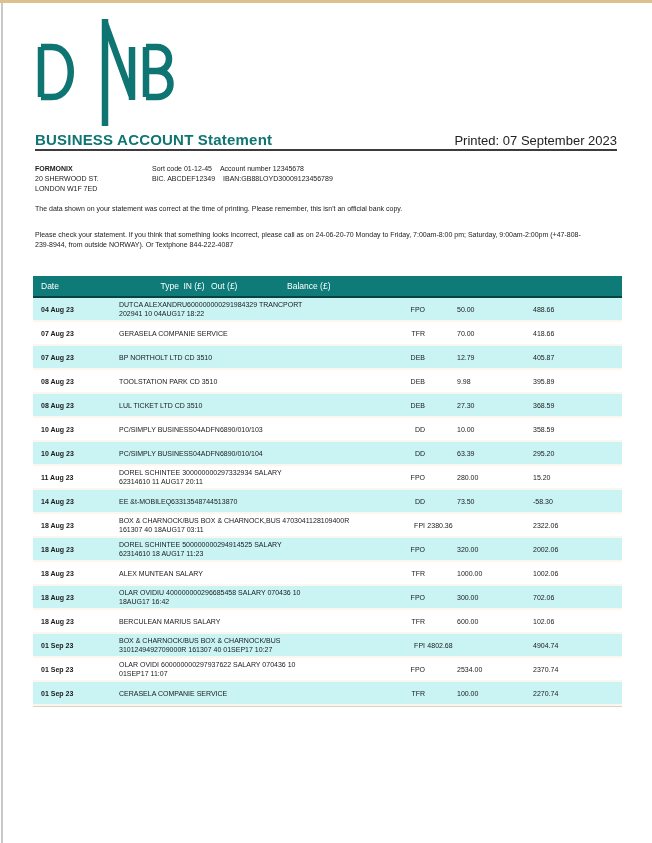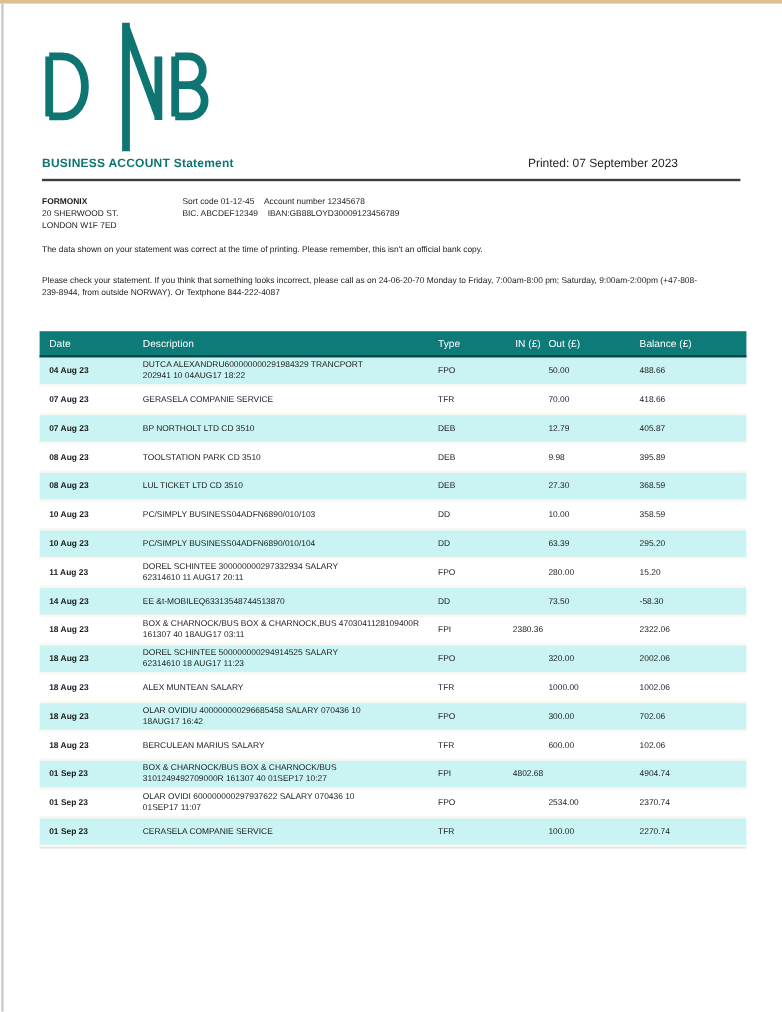--- a/index.html
+++ b/index.html
@@ -7,22 +7,22 @@
   body {
     font-family:"Liberation Sans","DejaVu Sans",sans-serif;
     background:#ffffff; color:#1a1a1a; position:relative; overflow:hidden;
   }
   .top-strip { position:absolute; top:0; left:0; width:652px; height:3px; background:#dcc08f; }
   .left-edge { position:absolute; top:3px; left:1px; width:2px; bottom:0; background:#c9c9c9; }
 
   .logo { position:absolute; left:33px; top:13px; }
 
   .title-row { position:absolute; left:35px; top:131px; width:582px; display:flex; justify-content:space-between; align-items:baseline; }
-  .statement-title { color:#0f7572; font-size:10px; font-weight:bold; letter-spacing:0.2px; }
-  .printed { font-size:10px; color:#222; margin-right:52px; }
+  .statement-title { color:#0f7572; font-size:15px; font-weight:bold; letter-spacing:0.2px; }
+  .printed { font-size:13px; color:#222; }
 
   .rule { position:absolute; left:35px; top:149px; width:582px; height:2px; background:#3c3c3c; }
 
   .account-info { position:absolute; left:35px; top:164px; display:flex; font-size:7px; line-height:10px; }
   .holder-block { width:117px; }
   .holder-name { font-weight:bold; }
   .bank-ids span { margin-right:8px; }
 
   .notice-1 { position:absolute; left:35px; top:204px; width:560px; font-size:7px; line-height:10px; }
   .notice-2 { position:absolute; left:35px; top:230px; width:548px; font-size:7px; line-height:10px; }
@@ -33,21 +33,21 @@
     height:22px; font-size:8.5px; border-bottom:2px solid #0a4241;
   }
   .trow {
     display:flex; align-items:center; min-height:24px; font-size:7px;
     padding:2px 0; border-bottom:2px solid #fbf7ef; background:#ffffff;
   }
   .trow.shaded { background:#c9f4f3; }
 
   .c-date    { width:86px;  padding-left:8px; }
   .c-desc    { width:246px; padding-right:6px; }
-  .c-type    { width:60px; }
+  .c-type    { width:60px;text-align:right; }
   .c-in      { width:32px;  text-align:center; padding-right:2px; }
   .c-out     { width:76px;  padding-right:3px; }
   .c-balance { width:89px;  padding-right:5px; }
 
   .trow .c-date { font-weight:bold; }
   .c-desc div { line-height:9px; }
 </style>
 </head>
 <body>
 
@@ -87,21 +87,20 @@
     </div>
   </div>
 </div>
 
 <p class="notice-1">The data shown on your statement was correct at the time of printing. Please remember, this isn't an official bank copy.</p>
 <p class="notice-2">Please check your statement. If you think that something looks incorrect, please call as on 24-06-20-70 Monday to Friday, 7:00am-8:00 pm; Saturday, 9:00am-2:00pm (+47-808-239-8944, from outside NORWAY). Or Textphone 844-222-4087</p>
 
 <div class="txn-table">
   <div class="thead">
     <div class="c-date">Date</div>
-    <div class="c-desc">Description</div>
     <div class="c-type">Type</div>
     <div class="c-in">IN (£)</div>
     <div class="c-out">Out (£)</div>
     <div class="c-balance">Balance (£)</div>
   </div>
   <div>
       <div class="trow shaded">
     <div class="c-date">04 Aug 23</div>
     <div class="c-desc">
           <div>DUTCA ALEXANDRU600000000291984329 TRANCPORT</div>

